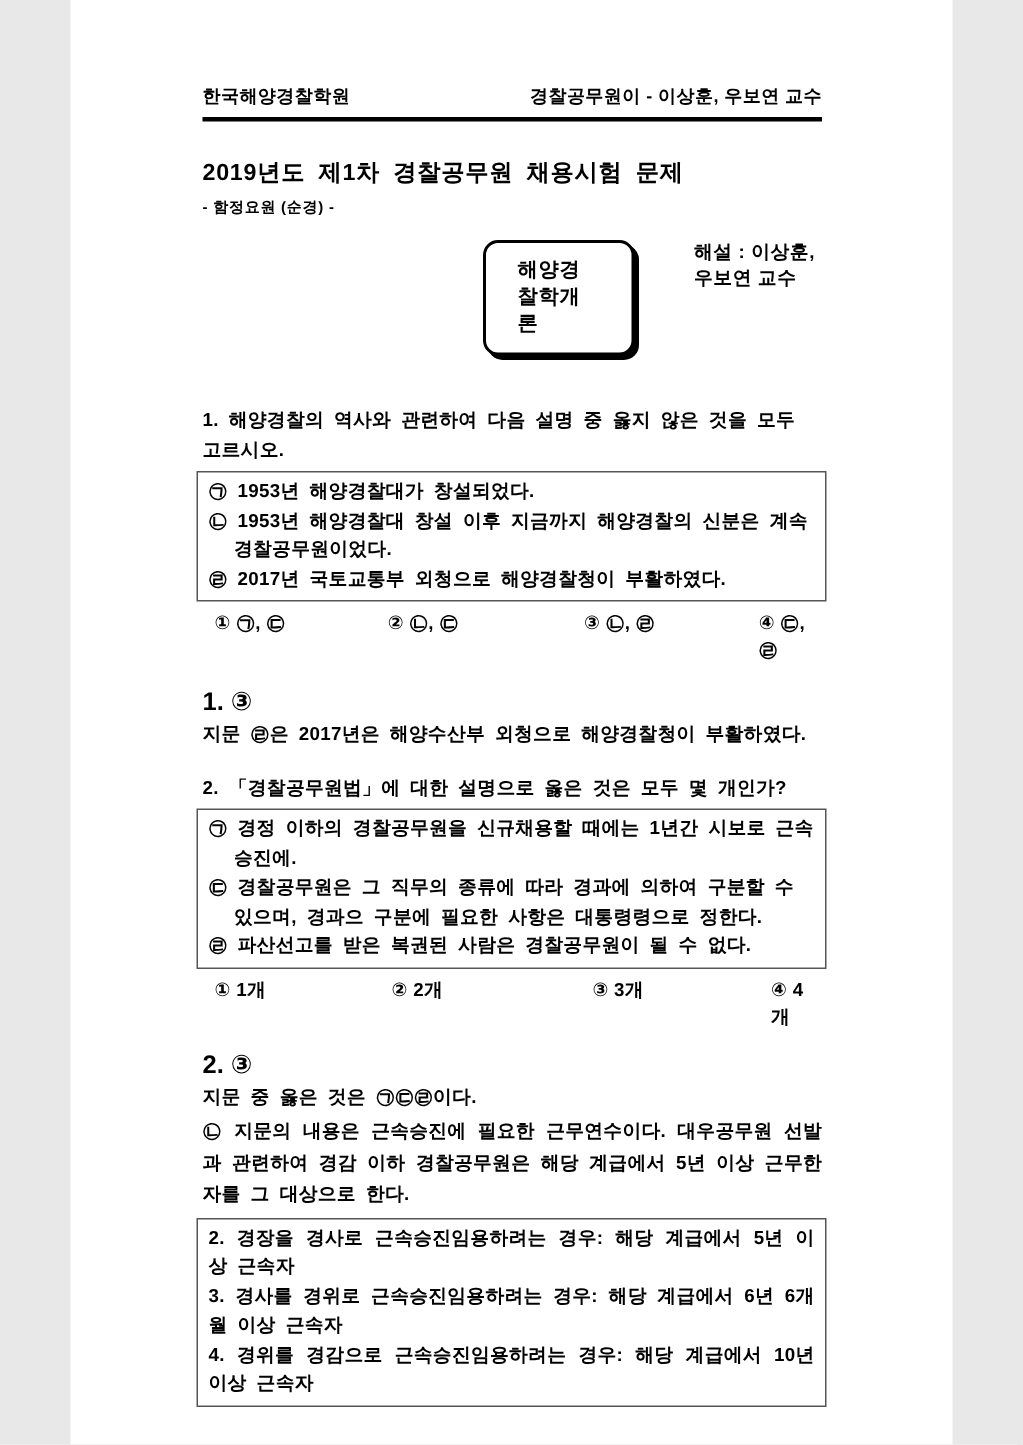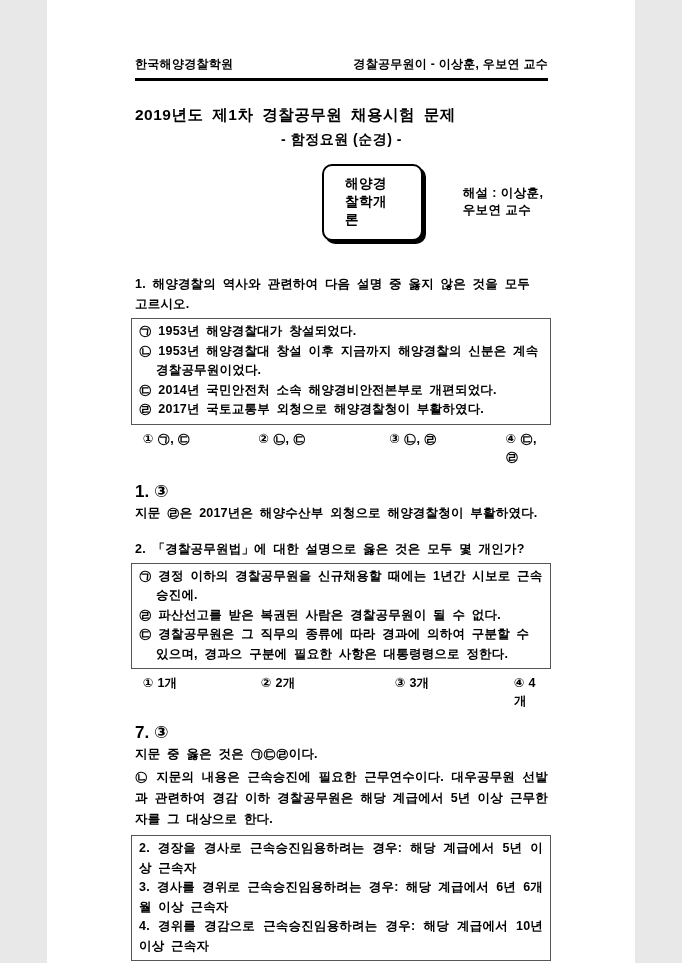--- a/index.html
+++ b/index.html
@@ -30,29 +30,28 @@
   }
   
   .title {
     margin-top: 24px;
     font-size: 15.5px;
     letter-spacing: 0.5px;
     word-spacing: 4px;
   }
   .subtitle {
     margin-top: 5px;
-    text-align: center;
-    font-size: 14px;
+    font-size: 10px;
     letter-spacing: 0.5px;
   }
   
   .badge-row {
     margin-top: 15px;
     display: flex;
-    align-items: center;
+    align-items: flex-start;
   }
   .badge-box {
     margin-left: 187px;
     border: 2.5px solid #000;
     border-radius: 10px;
     box-shadow: 3px 3px 0 #000;
     padding: 9px 21px 10px 21px;
     font-size: 13.5px;
     letter-spacing: 0.5px;
     background: #fff;
@@ -143,47 +142,46 @@
 
     <div class="badge-row">
       <div class="badge-box">해양경찰학개론</div>
       <div class="commentary">해설 : 이상훈, 우보연 교수</div>
     </div>
 
     <div class="q-text q1-question">1. 해양경찰의 역사와 관련하여 다음 설명 중 옳지 않은 것을 모두 고르시오.</div>
     <div class="option-box">
       <div class="opt-line">㉠ 1953년 해양경찰대가 창설되었다.</div>
       <div class="opt-line">㉡ 1953년 해양경찰대 창설 이후 지금까지 해양경찰의 신분은 계속 경찰공무원이었다.</div>
-      <div class="opt-line">㉢ 2014년 국민안전처 소속 해양경비안전본부로 개편되었다.</div>
       <div class="opt-line">㉣ 2017년 국토교통부 외청으로 해양경찰청이 부활하였다.</div>
     </div>
     <div class="choices">
       <span>① ㉠, ㉢</span>
       <span>② ㉡, ㉢</span>
       <span>③ ㉡, ㉣</span>
       <span>④ ㉢,㉣</span>
     </div>
 
     <div class="answer-label">1. ③</div>
     <div class="expl">지문 ㉣은 2017년은 해양수산부 외청으로 해양경찰청이 부활하였다.</div>
 
     <div class="q-text q2-question">2. 「경찰공무원법」에 대한 설명으로 옳은 것은 모두 몇 개인가?</div>
     <div class="option-box">
       <div class="opt-line">㉠ 경정 이하의 경찰공무원을 신규채용할 때에는 1년간 시보로 근속승진에.</div>
+      <div class="opt-line">㉢ 경찰공무원은 그 직무의 종류에 따라 경과에 의하여 구분할 수 있으며, 경과으 구분에 필요한 사항은 대통령령으로 정한다.</div>
       <div class="opt-line">㉣ 파산선고를 받은 복권된 사람은 경찰공무원이 될 수 없다.</div>
-      <div class="opt-line">㉢ 경찰공무원은 그 직무의 종류에 따라 경과에 의하여 구분할 수 있으며, 경과으 구분에 필요한 사항은 대통령령으로 정한다.</div>
     </div>
     <div class="choices">
       <span>① 1개</span>
       <span>② 2개</span>
       <span>③ 3개</span>
       <span>④ 4개</span>
     </div>
 
-    <div class="answer-label answer2-label">7. ③</div>
+    <div class="answer-label answer2-label">2. ③</div>
     <div class="expl">지문 중 옳은 것은 ㉠㉢㉣이다.</div>
     <div class="expl">㉡ 지문의 내용은 근속승진에 필요한 근무연수이다. 대우공무원 선발과 관련하여 경감 이하 경찰공무원은 해당 계급에서 5년 이상 근무한 자를 그 대상으로 한다.</div>
 
     <div class="law-box">
       <div class="law-line">2. 경장을 경사로 근속승진임용하려는 경우: 해당 계급에서 5년 이상 근속자</div>
       <div class="law-line">3. 경사를 경위로 근속승진임용하려는 경우: 해당 계급에서 6년 6개월 이상 근속자</div>
       <div class="law-line">4. 경위를 경감으로 근속승진임용하려는 경우: 해당 계급에서 10년 이상 근속자</div>
 
     </div>
 

